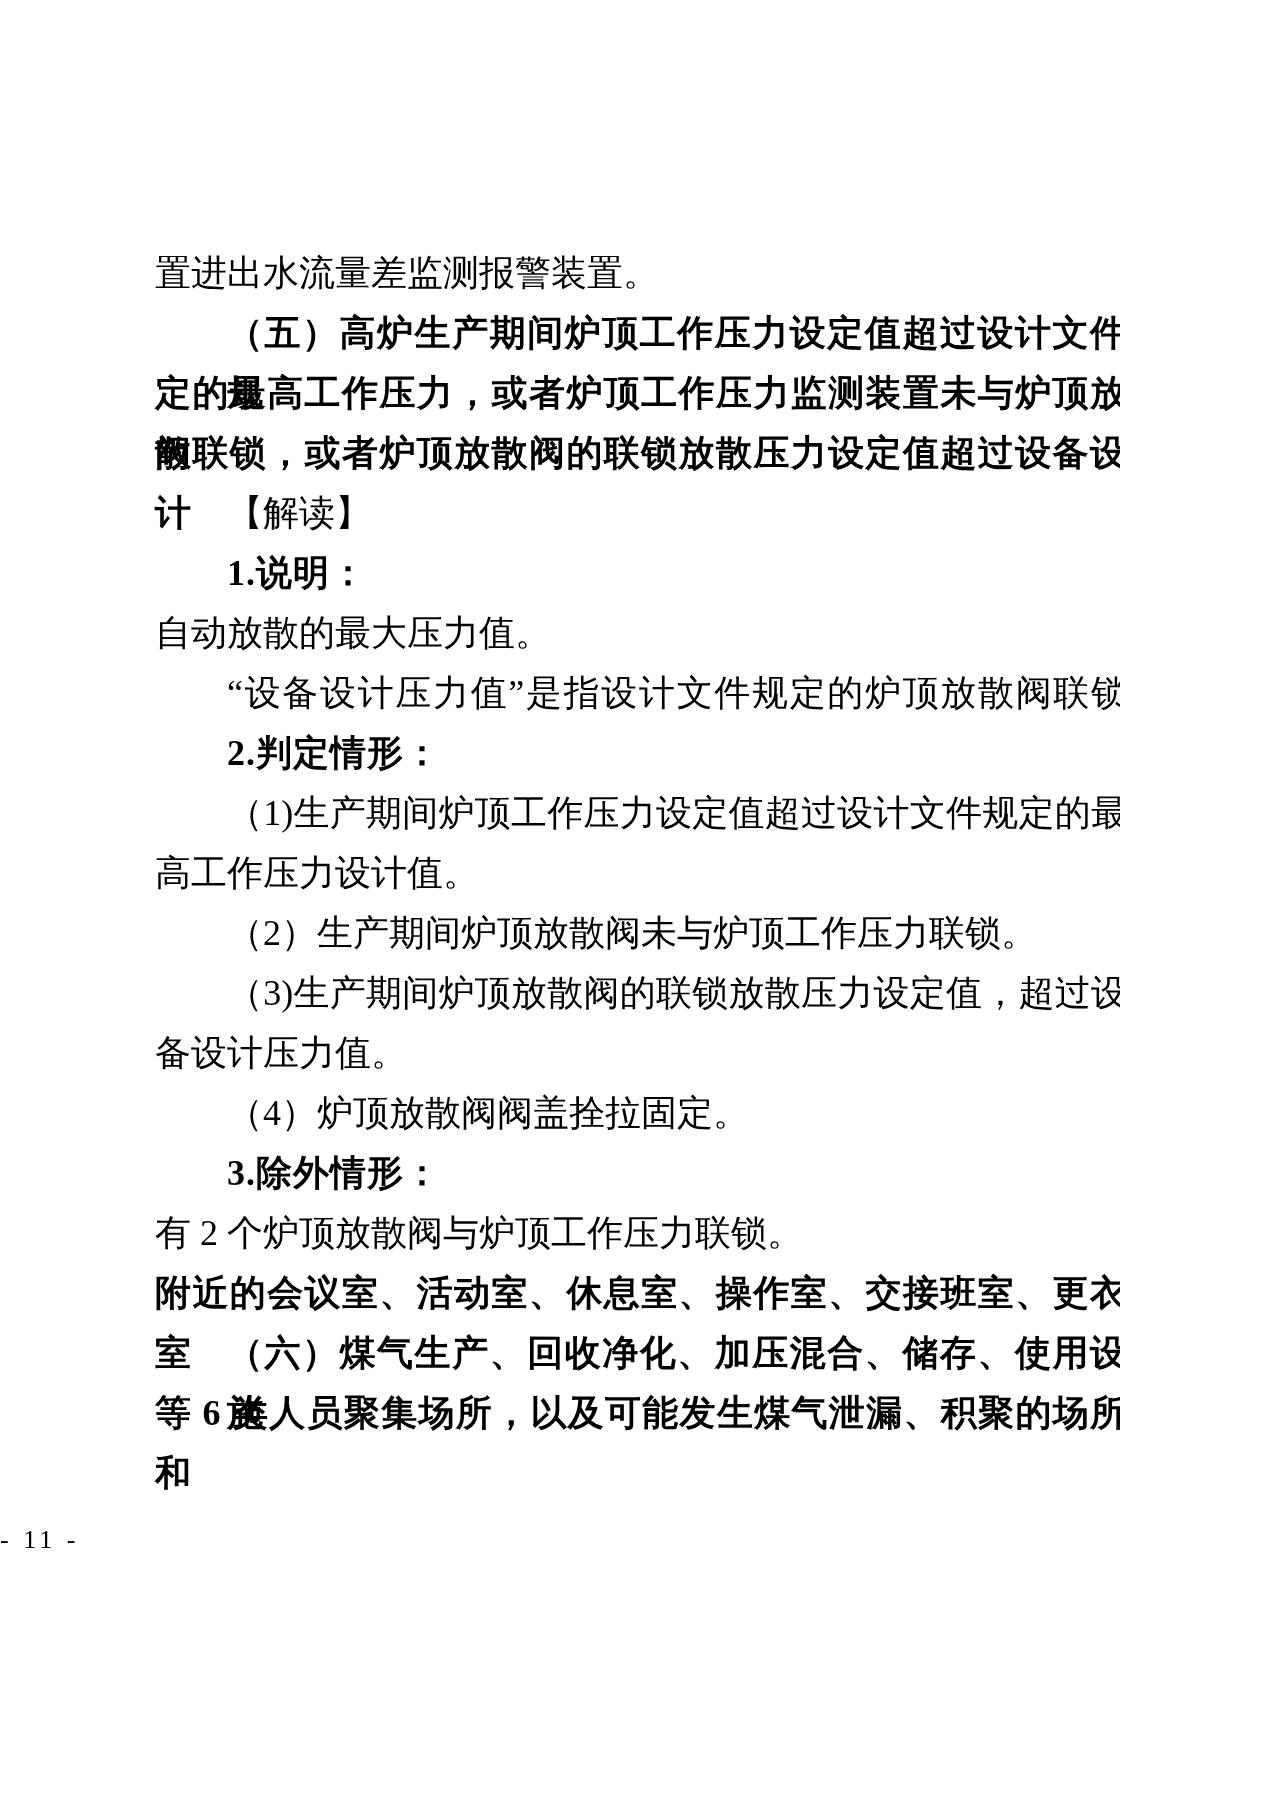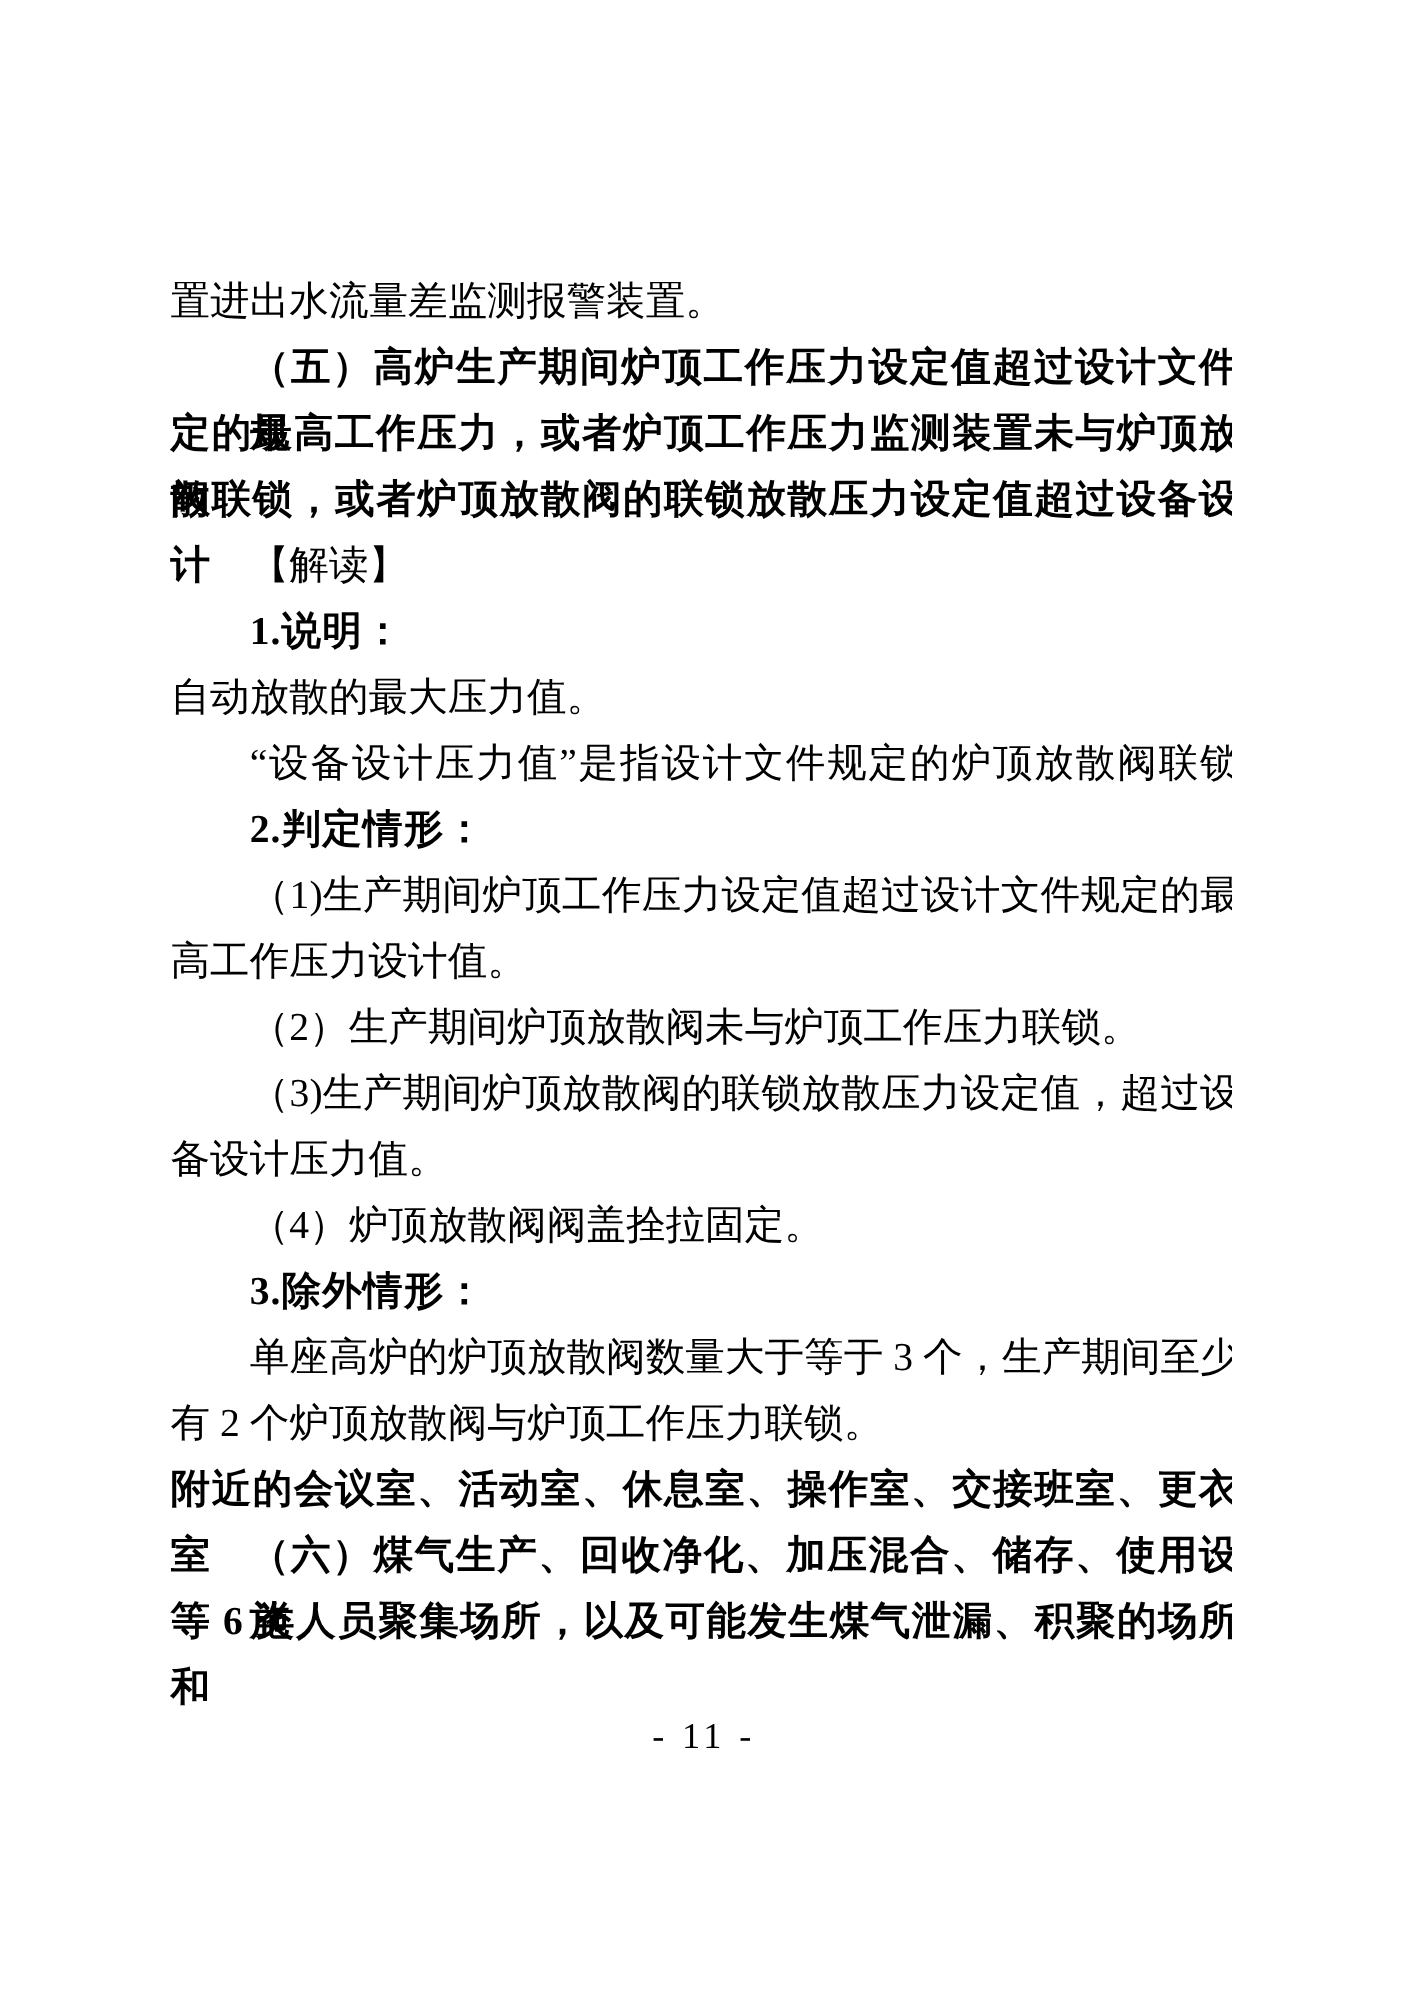--- a/index.html
+++ b/index.html
@@ -40,24 +40,23 @@
   .line.indent {
     padding-left: 72px;
   }
   .line.bold {
     font-weight: 700;
     letter-spacing: 1px;
   }
   .page-number {
     position: absolute;
     left: 0;
-    top: 1561px;
+    top: 1525px;
     width: 1280px;
-    text-align: center;
-    font-size: 33px;
+    font-size: 26px;
     color: #000000;
     letter-spacing: 4px;
   }
 </style>
 </head>
 <body>
 
 <div class="page">
   <div class="doc-body">
       <div class="line">置进出水流量差监测报警装置。</div>
@@ -69,20 +68,19 @@
       <div class="line">自动放散的最大压力值。</div>
       <div class="line indent justify">“设备设计压力值”是指设计文件规定的炉顶放散阀联锁</div>
       <div class="line bold indent">2.判定情形：</div>
       <div class="line indent justify">（1)生产期间炉顶工作压力设定值超过设计文件规定的最</div>
       <div class="line">高工作压力设计值。</div>
       <div class="line indent">（2）生产期间炉顶放散阀未与炉顶工作压力联锁。</div>
       <div class="line indent justify">（3)生产期间炉顶放散阀的联锁放散压力设定值，超过设</div>
       <div class="line">备设计压力值。</div>
       <div class="line indent">（4）炉顶放散阀阀盖拴拉固定。</div>
       <div class="line bold indent">3.除外情形：</div>
-      <div class="line indent justify">单座高炉的炉顶放散阀数量大于等于 3 个，生产期间至少</div>
       <div class="line">有 2 个炉顶放散阀与炉顶工作压力联锁。</div>
       <div class="line bold justify">附近的会议室、活动室、休息室、操作室、交接班室、更衣室</div>
       <div class="line bold indent justify">（六）煤气生产、回收净化、加压混合、储存、使用设施</div>
       <div class="line bold justify">等 6 类人员聚集场所，以及可能发生煤气泄漏、积聚的场所和</div>
     </div>
   <div class="page-number">- 11 -</div>
 </div>
 
 </body></html>

